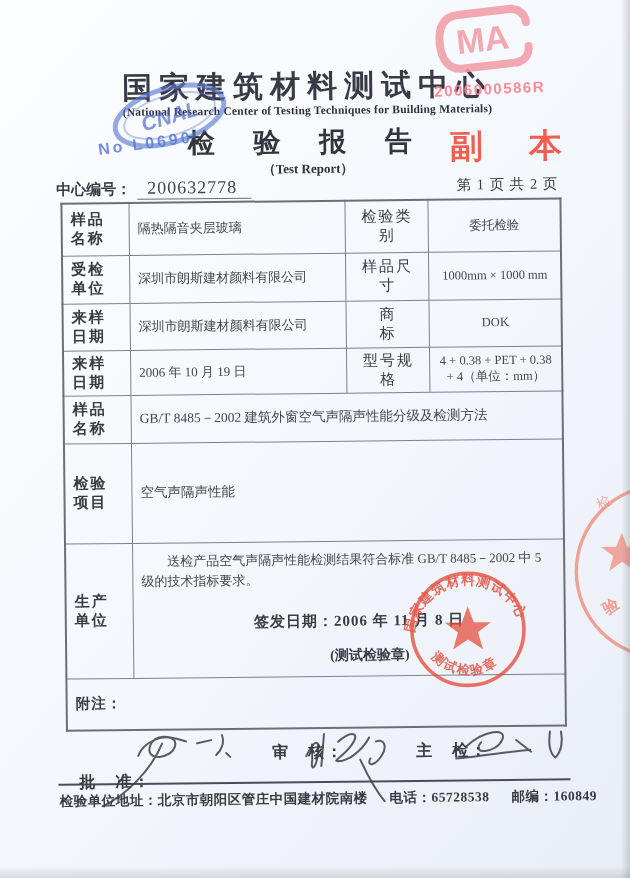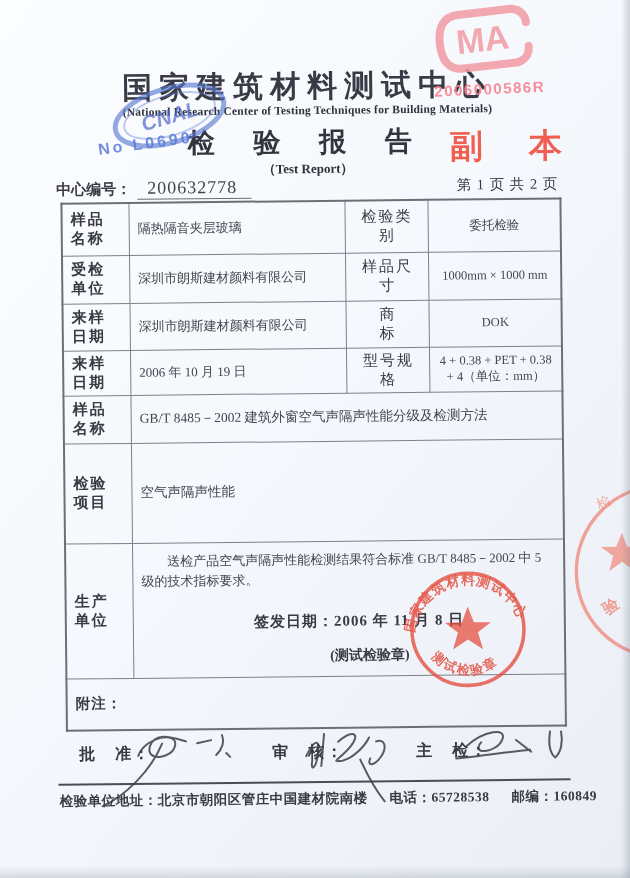--- a/index.html
+++ b/index.html
@@ -69,21 +69,21 @@
   td.note-cell{vertical-align:top;padding:8px 10px;font-size:14.5px;font-weight:700;
     letter-spacing:1px;color:#3a3a44;}
   .concl{position:relative;font-size:13px;line-height:1.55;color:#45454f;}
   .concl p{margin:0;text-indent:2em;width:408px;}
   .issue{margin:20px 0 0 112px;font-size:15px;font-weight:700;letter-spacing:1px;color:#3a3a44;}
   .sealnote{margin:12px 0 0 188px;font-size:14px;font-weight:700;color:#3a3a44;}
 
   
   .sig-row{position:absolute;left:0;top:742px;width:630px;font-size:16px;font-weight:700;
     letter-spacing:2px;color:#3a3a44;z-index:3;}
-  .sig-approve{position:absolute;left:75px;}
+  .sig-approve{position:absolute;left:75px;margin-top:28px;}
   .sig-review{position:absolute;left:268px;}
   .sig-chief{position:absolute;left:412px;}
   .sig-ink{position:absolute;left:0;top:690px;z-index:5;}
   .foot-rule{position:absolute;left:54px;top:781px;width:512px;height:2px;background:#4c4c55;}
   .footer{position:absolute;left:55px;top:790px;width:560px;font-size:13.5px;font-weight:600;
     color:#3a3a44;letter-spacing:.5px;}
   .footer span{margin-right:0;}
   .footer .fgap{display:inline-block;width:18px;}
 </style>
 </head>

